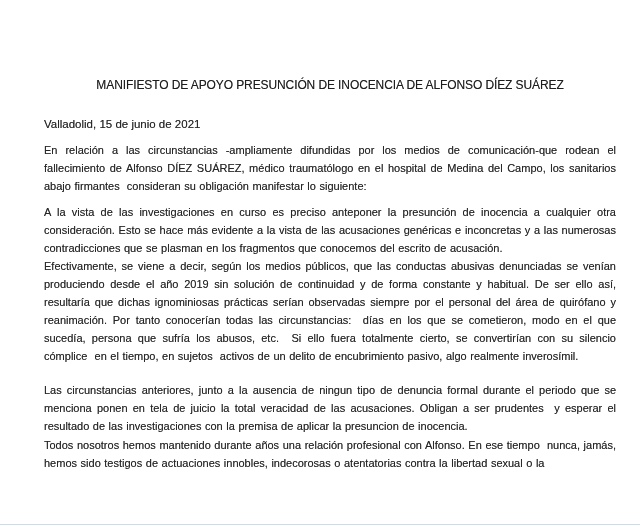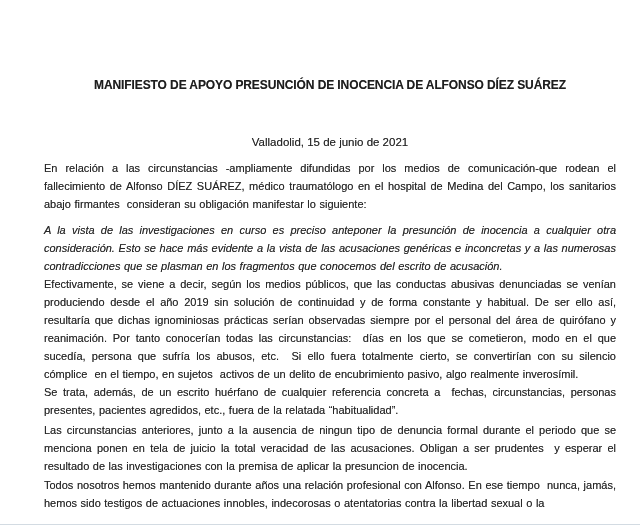--- a/index.html
+++ b/index.html
@@ -14,62 +14,61 @@
     overflow: hidden;
     font-family: "Liberation Sans", "DejaVu Sans", sans-serif;
     color: #262626;
   }
   .doc {
     padding: 77px 24px 0 44px;
     text-shadow: 0 0 0.5px rgba(70,70,70,0.65);
   }
   .doc-title {
     font-size: 12px;
-    font-weight: bold;
+    font-weight: normal;
     line-height: 16px;
     text-align: center;
     letter-spacing: -0.1px;
     color: #1e1e1e;
   }
   .dateline {
-    margin-top: 40px;
+    margin-top: 22px;
     font-size: 11.5px;
     line-height: 18px;
-    text-align: center;
+    text-align: left;
   }
   .para {
     font-size: 11px;
     line-height: 18px;
     text-align: justify;
     white-space: pre-wrap;
     word-spacing: 0.5px;
   }
   .para.p1 { margin-top: 8px; }
-  .para.p2 { margin-top: 8px; font-style: italic; }
+  .para.p2 { margin-top: 8px; }
   .para.p3 { margin-top: 0; }
   .para.p4 { margin-top: 0px; }
-  .para.p5 { margin-top: 2px; }
+  .para.p5 { margin-top: 16px; }
   .para.p6 { margin-top: 1px; }
   .bottom-divider {
     position: absolute;
     left: 0;
     bottom: 2px;
     width: 640px;
     height: 1.5px;
     background: #d3dbe2;
   }
 </style>
 </head>
 <body>
 
 <div class="screen">
   <div class="doc">
     <div class="doc-title">MANIFIESTO DE APOYO PRESUNCIÓN DE INOCENCIA DE ALFONSO DÍEZ SUÁREZ</div>
     <div class="dateline">Valladolid, 15 de junio de 2021</div>
     <div class="para p1">En relación a las circunstancias -ampliamente difundidas por los medios de comunicación-que rodean el fallecimiento de Alfonso DÍEZ SUÁREZ, médico traumatólogo en el hospital de Medina del Campo, los sanitarios abajo firmantes  consideran su obligación manifestar lo siguiente:</div>
     <div class="para p2">A la vista de las investigaciones en curso es preciso anteponer la presunción de inocencia a cualquier otra consideración. Esto se hace más evidente a la vista de las acusaciones genéricas e inconcretas y a las numerosas contradicciones que se plasman en los fragmentos que conocemos del escrito de acusación.</div>
     <div class="para p3">Efectivamente, se viene a decir, según los medios públicos, que las conductas abusivas denunciadas se venían produciendo desde el año 2019 sin solución de continuidad y de forma constante y habitual. De ser ello así, resultaría que dichas ignominiosas prácticas serían observadas siempre por el personal del área de quirófano y reanimación. Por tanto conocerían todas las circunstancias:  días en los que se cometieron, modo en el que sucedía, persona que sufría los abusos, etc.  Si ello fuera totalmente cierto, se convertirían con su silencio cómplice  en el tiempo, en sujetos  activos de un delito de encubrimiento pasivo, algo realmente inverosímil.</div>
-    <div class="para p4">Se trata, además, de un escrito huérfano de cualquier referencia concreta a  fechas, circunstancias, personas presentes, pacientes agredidos, etc., fuera de la relatada “habitualidad”.</div>
     <div class="para p5">Las circunstancias anteriores, junto a la ausencia de ningun tipo de denuncia formal durante el periodo que se menciona ponen en tela de juicio la total veracidad de las acusaciones. Obligan a ser prudentes  y esperar el resultado de las investigaciones con la premisa de aplicar la presuncion de inocencia.</div>
     <div class="para p6">Todos nosotros hemos mantenido durante años una relación profesional con Alfonso. En ese tiempo  nunca, jamás, hemos sido testigos de actuaciones innobles, indecorosas o atentatorias contra la libertad sexual o la</div>
   </div>
   <div class="bottom-divider"></div>
 </div>
 
 </body></html>

